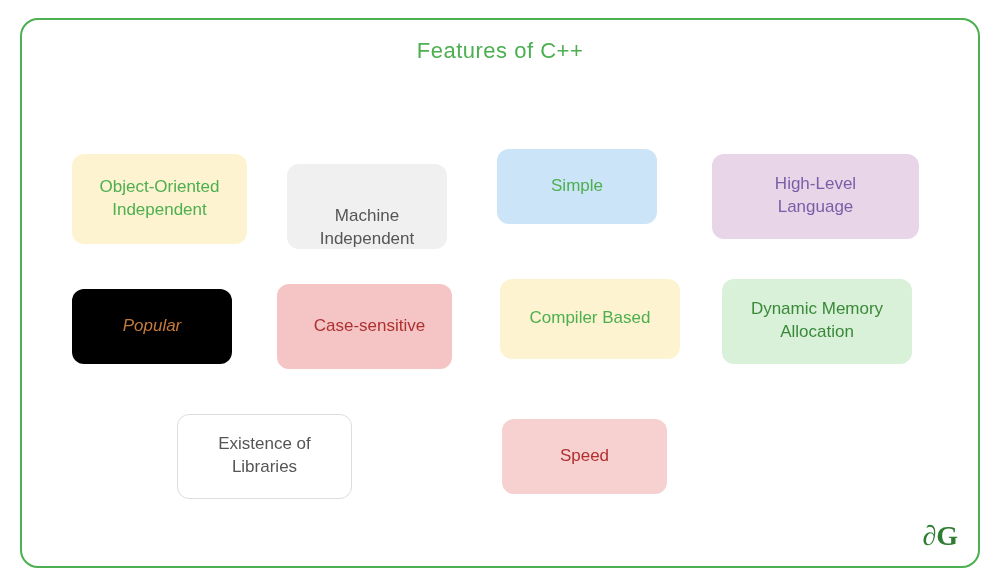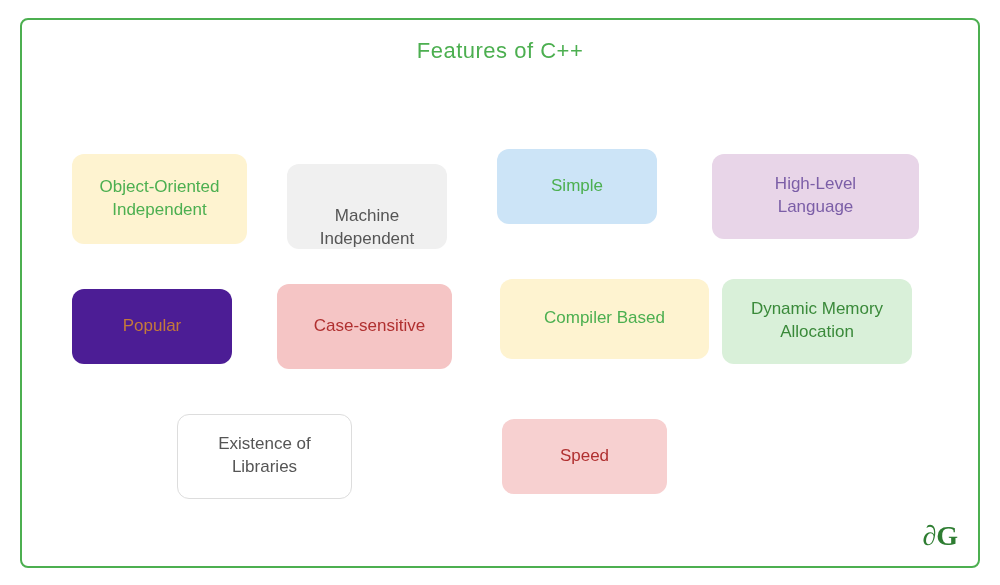--- a/index.html
+++ b/index.html
@@ -9,21 +9,21 @@
       background: #ffffff;
       display: flex;
       align-items: center;
       justify-content: center;
       font-family: Arial, sans-serif;
     }
     .outer-container {
       width: 960px;
       height: 550px;
       border: 2.5px solid #4caf50;
-      border-radius: 8px;
+      border-radius: 18px;
       position: relative;
       background: #ffffff;
     }
     .title {
       text-align: center;
       color: #4caf50;
       font-size: 22px;
       font-weight: normal;
       padding-top: 18px;
       padding-bottom: 10px;
@@ -43,21 +43,21 @@
       text-align: center;
       font-size: 17px;
       padding: 10px 14px;
       line-height: 1.35;
     }
     
     .yellow { background: #fef3d0; color: #4caf50; border: none; }
     .gray { background: #f0f0f0; color: #555; border: none; }
     .blue { background: #cce4f7; color: #4caf50; border: none; }
     .purple { background: #e8d5e8; color: #7b5ea7; border: none; }
-    .orange { background: #4c1d95; color: #c47a3a; border: none; }
+    .orange { background: #000000; color: #c47a3a; border: none; font-style: italic; }
     .pink { background: #f5c5c5; color: #b03030; border: none; padding-left: 24px; }
     .green-light { background: #d9f0d9; color: #3a8a3a; border: none; }
     .white-border { background: #ffffff; color: #555; border: 1.5px solid #ddd; }
     .pink2 { background: #f7d0d0; color: #b03030; border: none; }
 
     .logo {
       position: absolute;
       bottom: 14px;
       right: 20px;
       color: #2e7d32;
@@ -86,21 +86,21 @@
       <div class="feature-box purple" style="left: 690px; top: 80px; width: 207px; height: 85px;">
         <span style="white-space: pre-line;">High-Level
 Language</span>
       </div>
       <div class="feature-box orange" style="left: 50px; top: 215px; width: 160px; height: 75px;">
         <span style="white-space: pre-line;">Popular</span>
       </div>
       <div class="feature-box pink" style="left: 255px; top: 210px; width: 175px; height: 85px;">
         <span style="white-space: pre-line;">Case-sensitive</span>
       </div>
-      <div class="feature-box yellow" style="left: 478px; top: 205px; width: 209px; height: 80px;">
+      <div class="feature-box yellow" style="left: 478px; top: 205px; width: 180px; height: 80px;">
         <span style="white-space: pre-line;">Compiler Based</span>
       </div>
       <div class="feature-box green-light" style="left: 700px; top: 205px; width: 190px; height: 85px;">
         <span style="white-space: pre-line;">Dynamic Memory
 Allocation</span>
       </div>
       <div class="feature-box white-border" style="left: 155px; top: 340px; width: 175px; height: 85px;">
         <span style="white-space: pre-line;">Existence of
 Libraries</span>
       </div>

